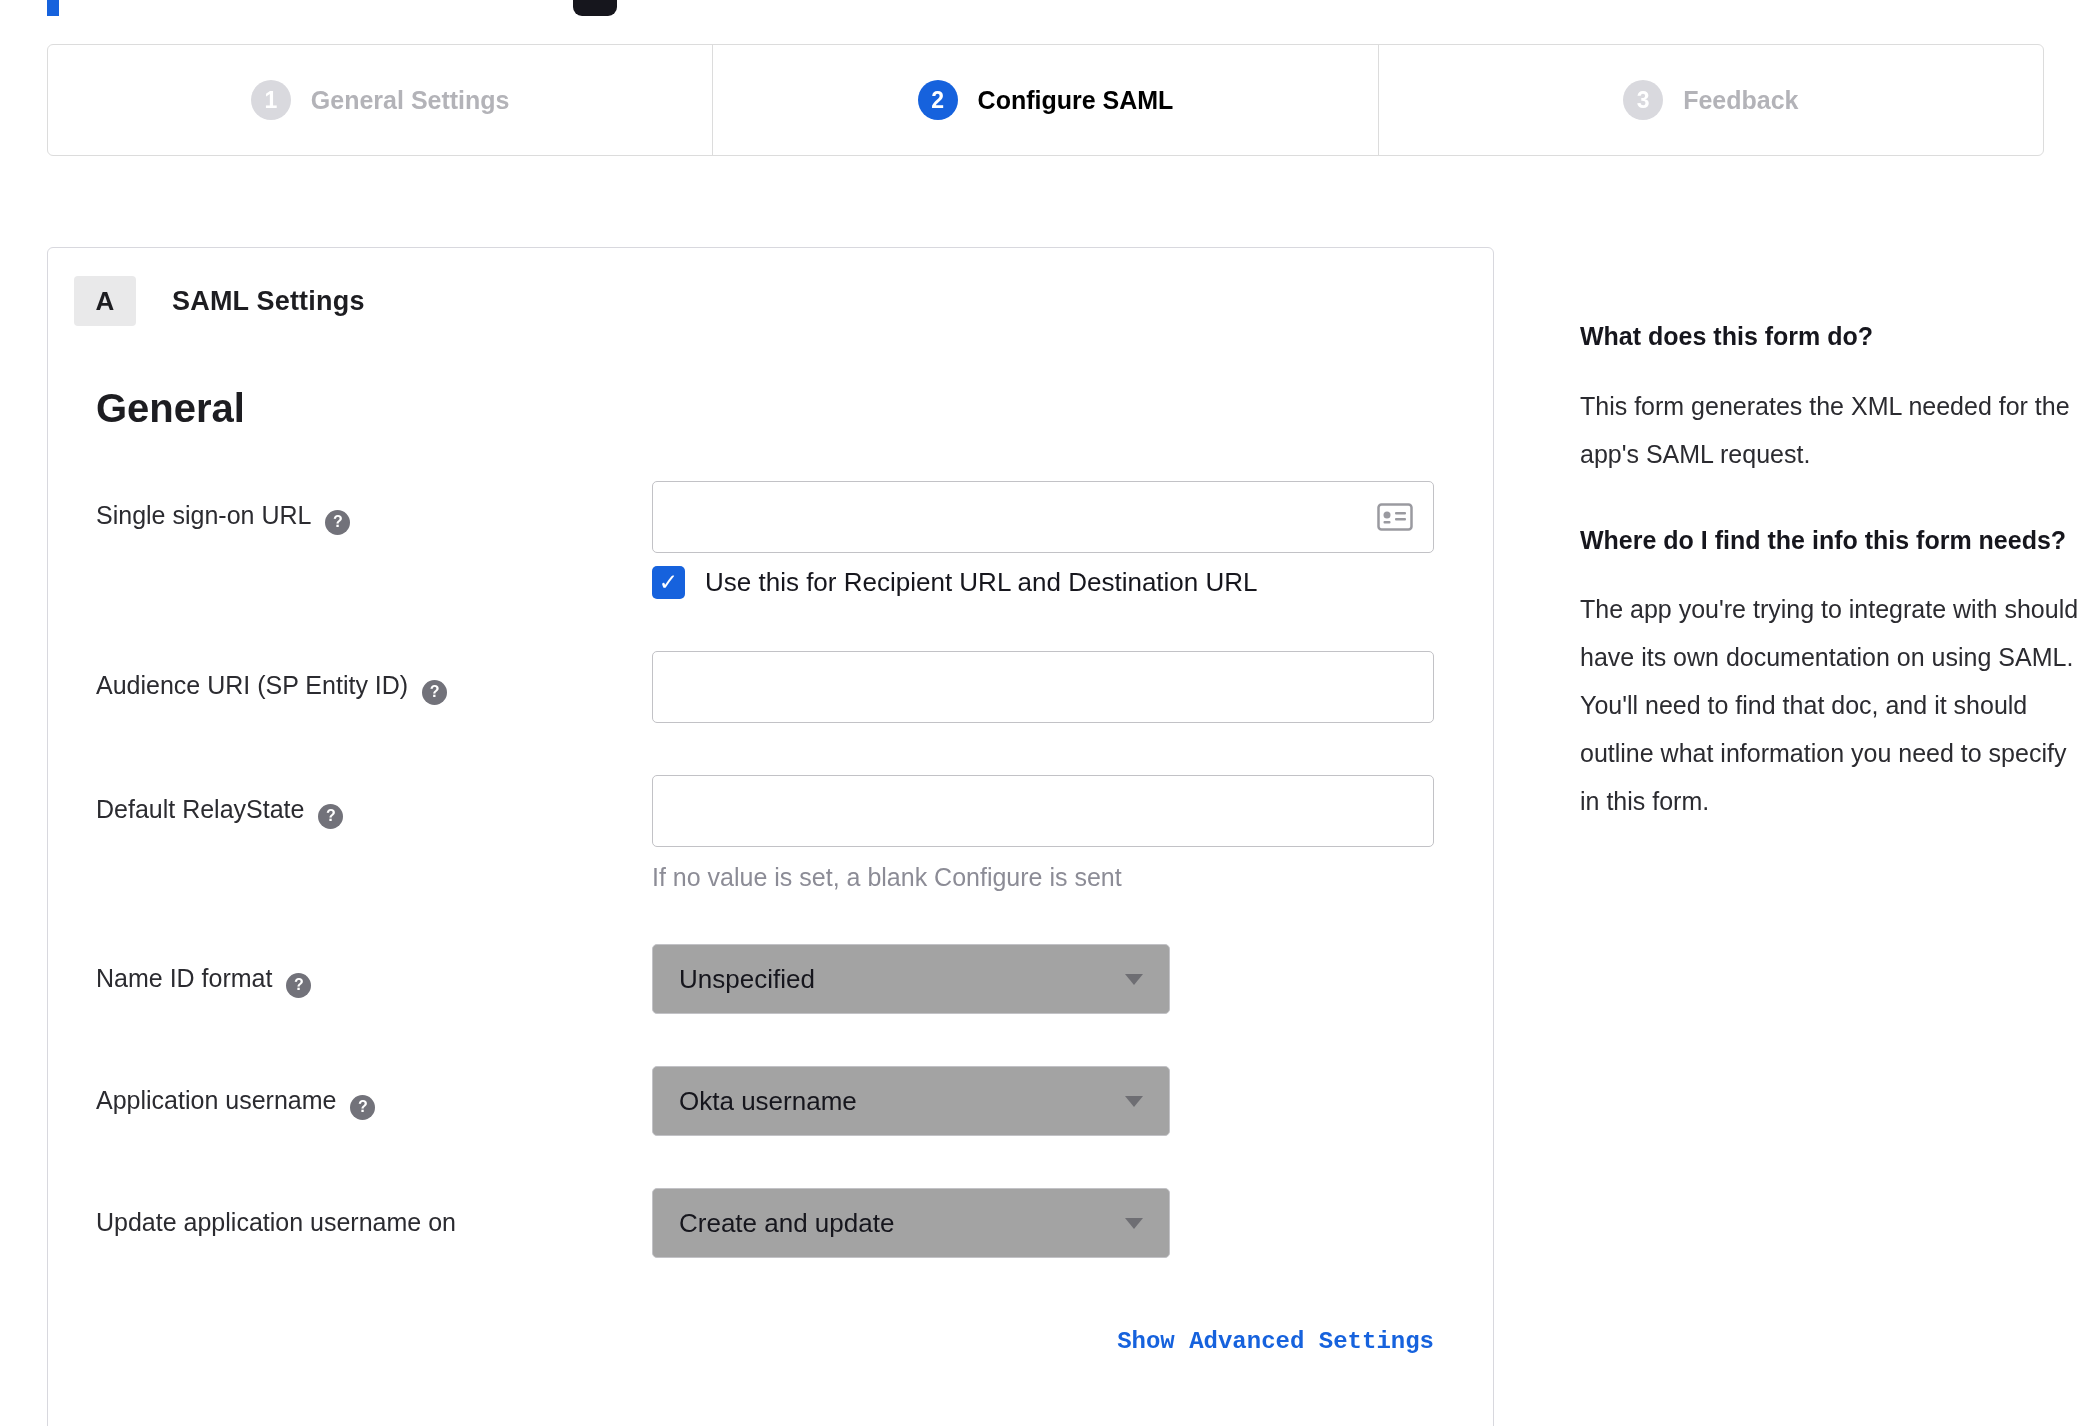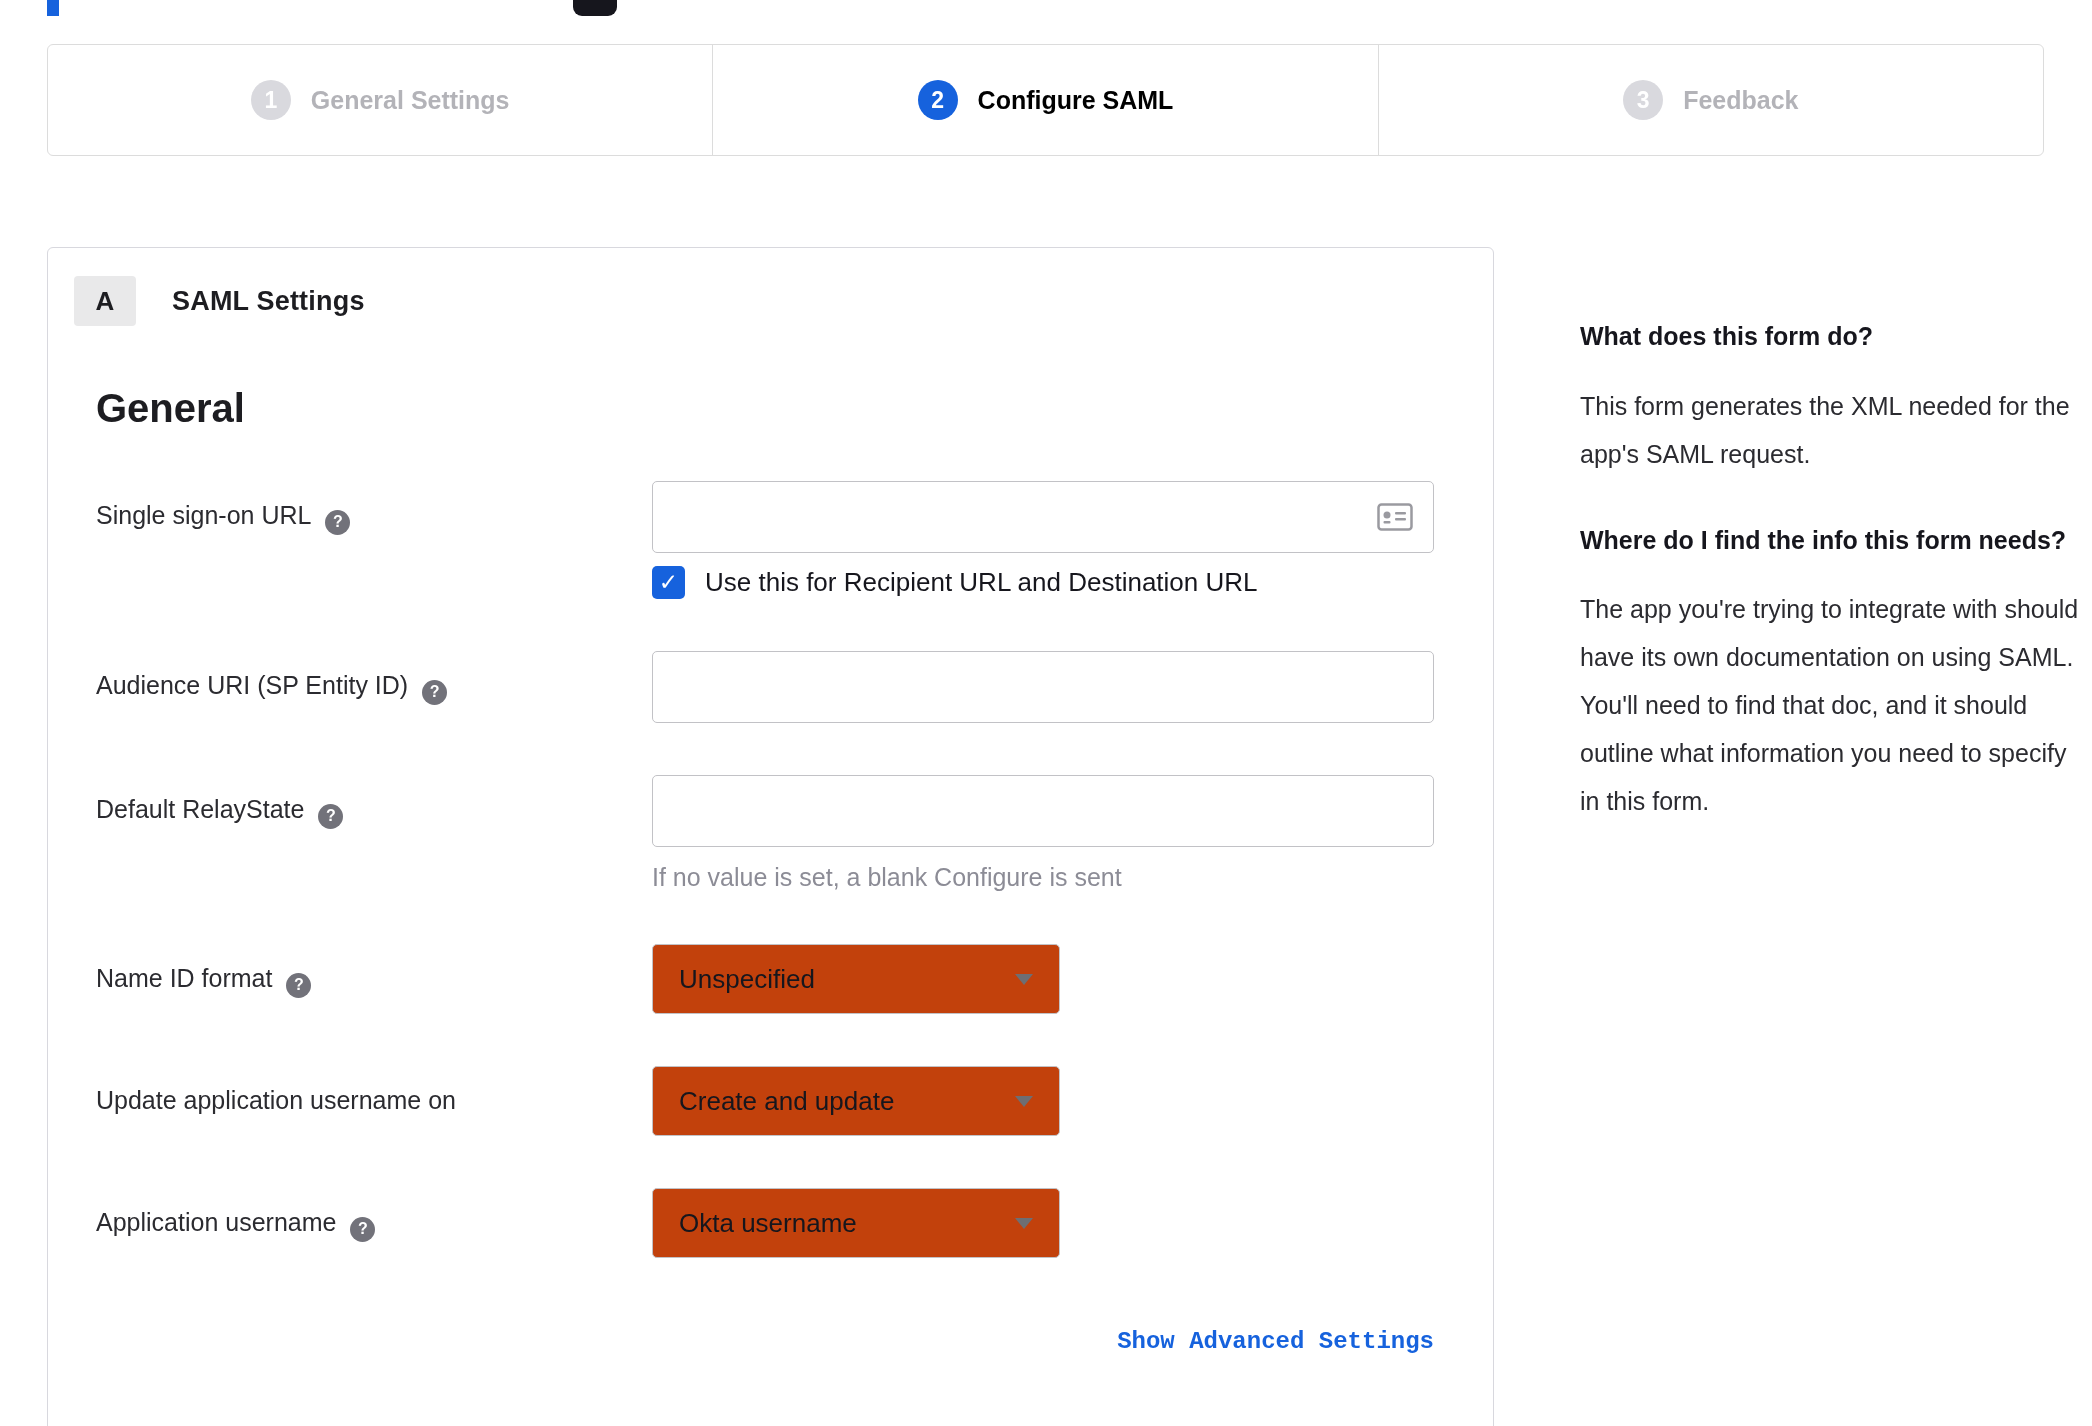--- a/index.html
+++ b/index.html
@@ -63,21 +63,21 @@
   .checkbox-row { display:flex; align-items:center; gap:20px; margin-top:13px; }
   .checkbox {
     width:33px; height:33px; border-radius:5px; background:#1662dd; color:#fff;
     display:flex; align-items:center; justify-content:center; font-size:23px; font-weight:bold; cursor:pointer;
   }
   .checkbox-label { font-size:26px; color:#16161d; }
 
   .hint { margin-top:16px; font-size:25px; color:#8c8c96; }
 
   .select {
-    width:408px; height:70px; border:1px solid #c2c2c6; border-radius:5px; background:#c2410c;
+    width:518px; height:70px; border:1px solid #c2c2c6; border-radius:5px; background:#a3a3a3;
     display:flex; align-items:center; justify-content:space-between; padding:0 26px;
     font-size:26px; color:#16161d; cursor:pointer;
   }
   .caret { width:0; height:0; border-left:9px solid transparent; border-right:9px solid transparent; border-top:11px solid #6e6e73; }
 
   .advanced-row { display:flex; margin-top:70px; }
   .advanced-spacer { width:556px; }
   .advanced-wrap { width:782px; text-align:right; }
   .advanced-link { color:#1662dd; font-size:24px; font-weight:bold; text-decoration:none; cursor:pointer;font-family:Liberation Mono, monospace; }
 
@@ -166,37 +166,37 @@
       <div class="control">
         <div class="select">
           <span>Unspecified</span>
           <span class="caret"></span>
         </div>
       </div>
     </div>
 
     <div class="row">
       <div class="row-label">
+        <span>Application username</span><span class="help-icon">?</span>
+      </div>
+      <div class="control">
+        <div class="select">
+          <span>Okta username</span>
+          <span class="caret"></span>
+        </div>
+      </div>
+    </div>
+
+    <div class="row">
+      <div class="row-label">
         <span>Update application username on</span>
       </div>
       <div class="control">
         <div class="select">
           <span>Create and update</span>
-          <span class="caret"></span>
-        </div>
-      </div>
-    </div>
-
-    <div class="row">
-      <div class="row-label">
-        <span>Application username</span><span class="help-icon">?</span>
-      </div>
-      <div class="control">
-        <div class="select">
-          <span>Okta username</span>
           <span class="caret"></span>
         </div>
       </div>
     </div>
 
     <div class="advanced-row">
       <div class="advanced-spacer"></div>
       <div class="advanced-wrap">
         <a class="advanced-link">Show Advanced Settings</a>
       </div>

